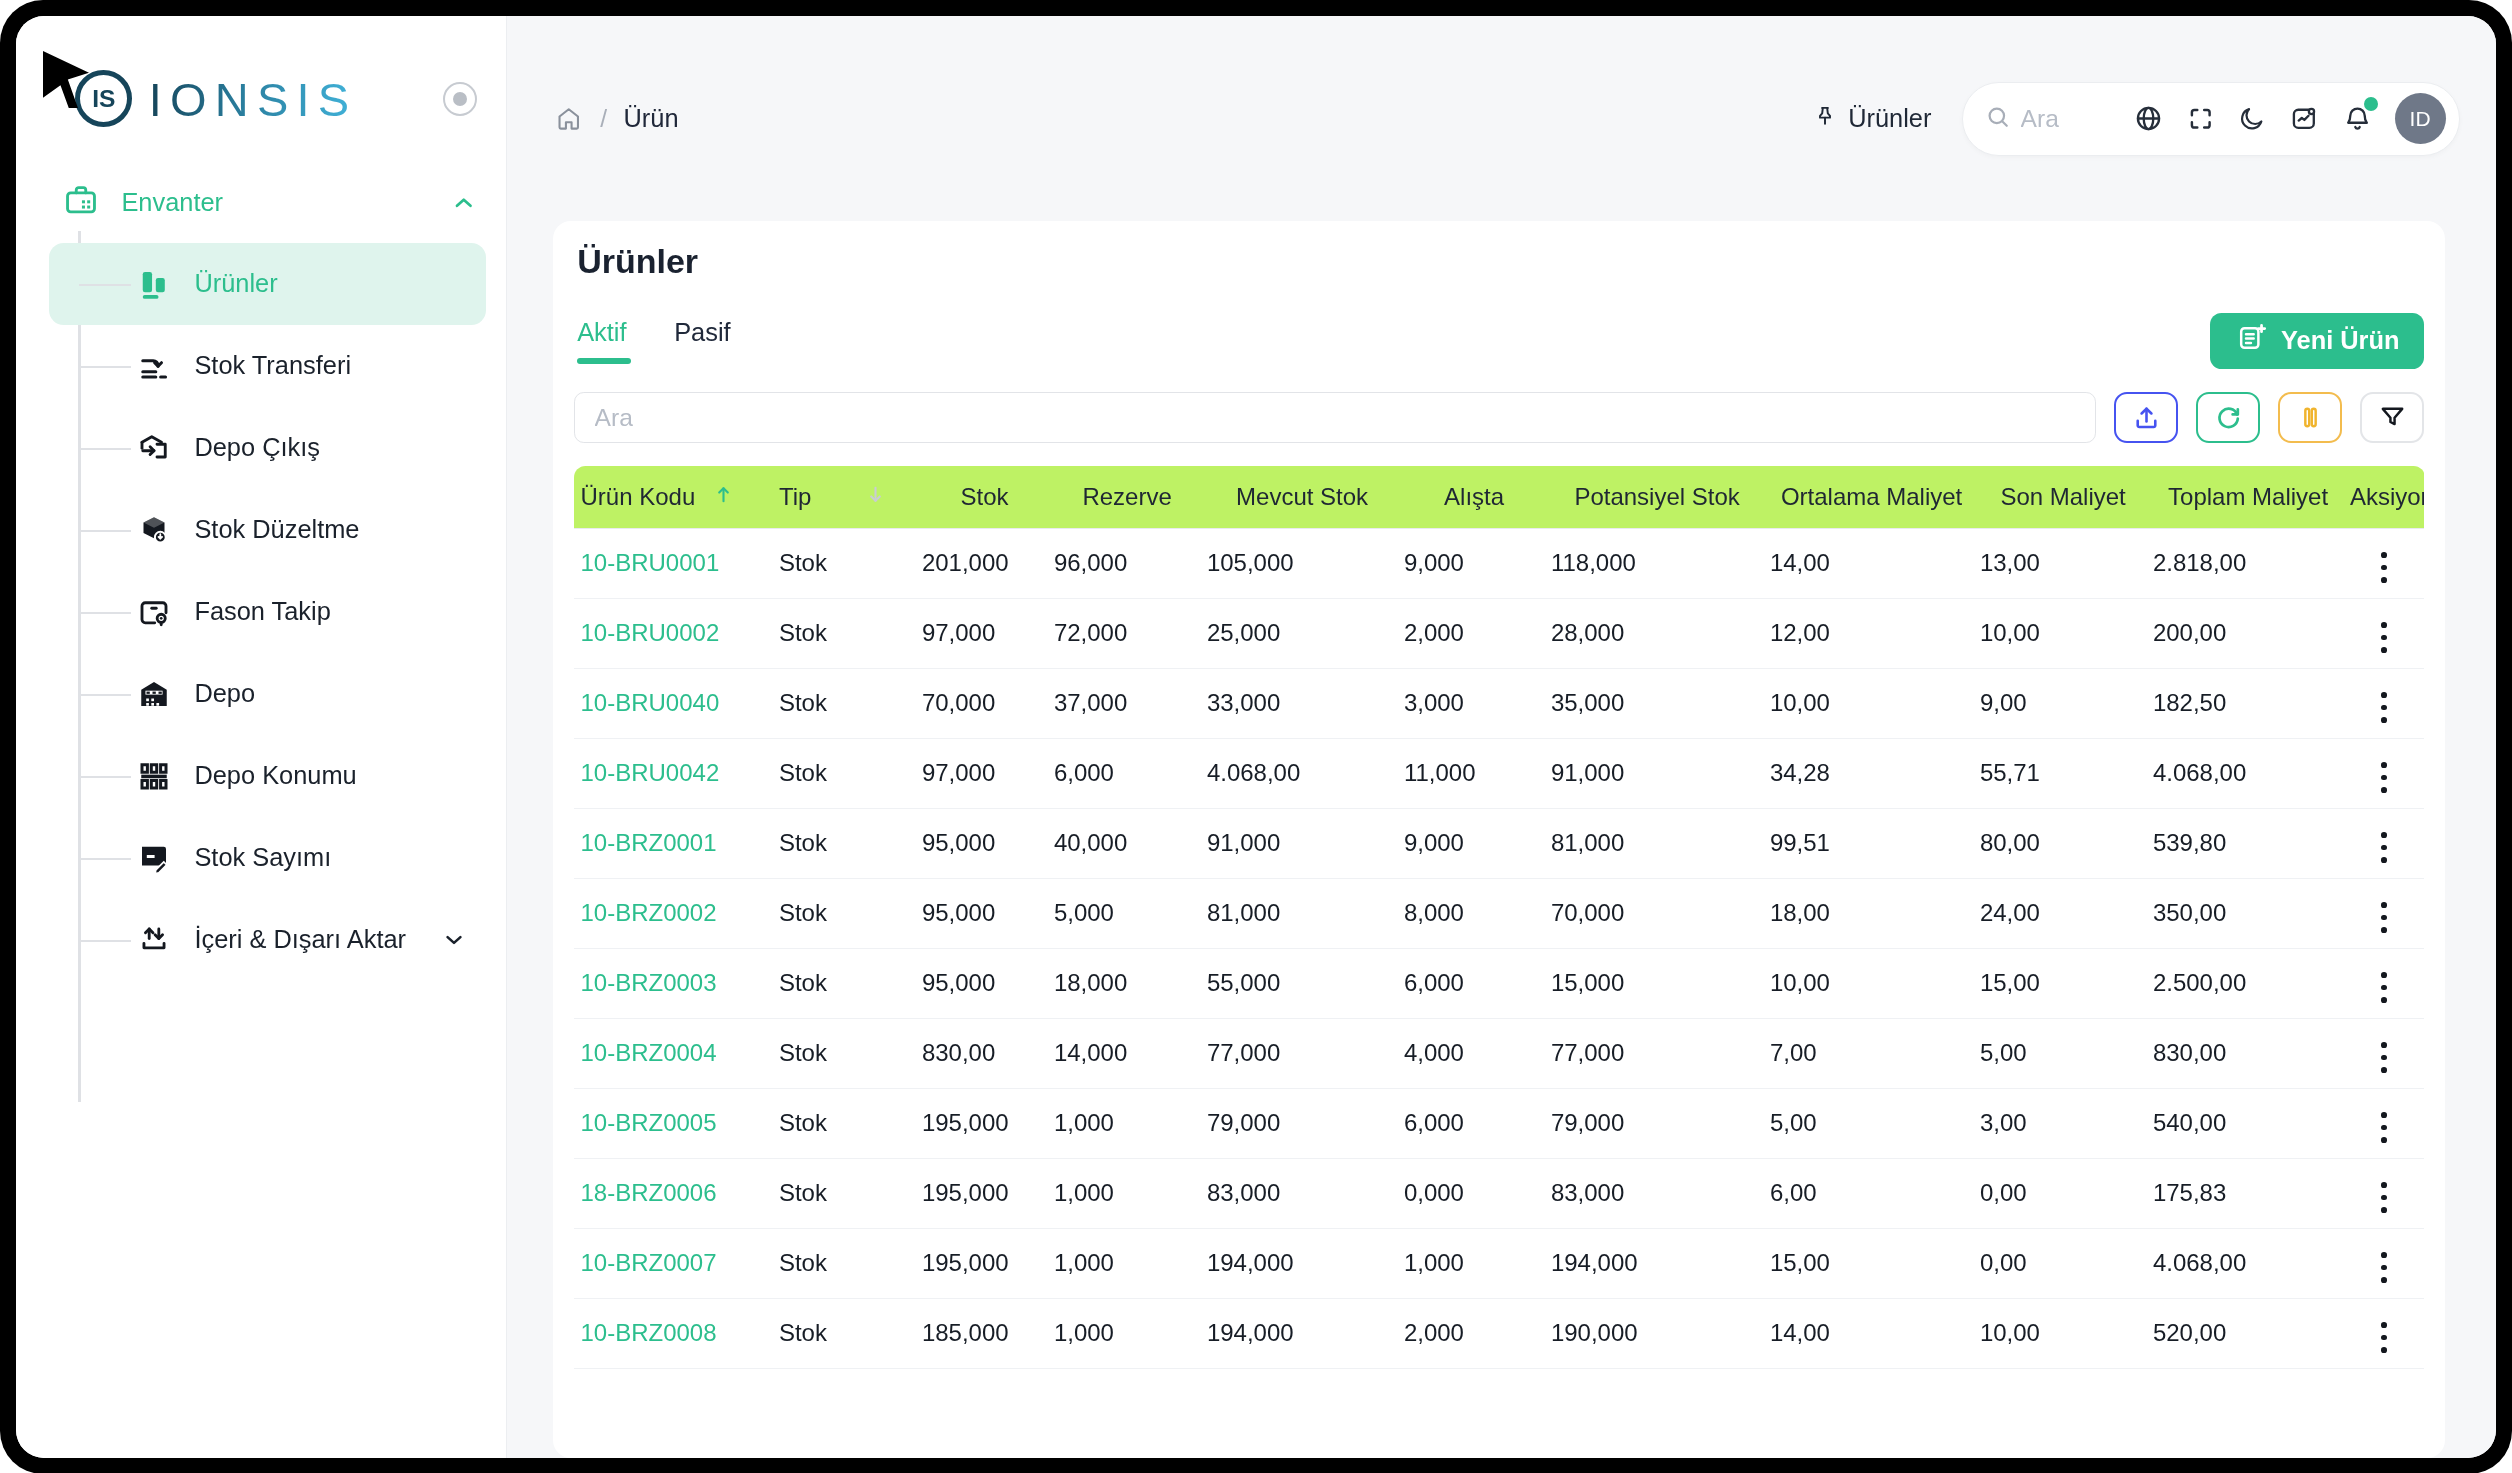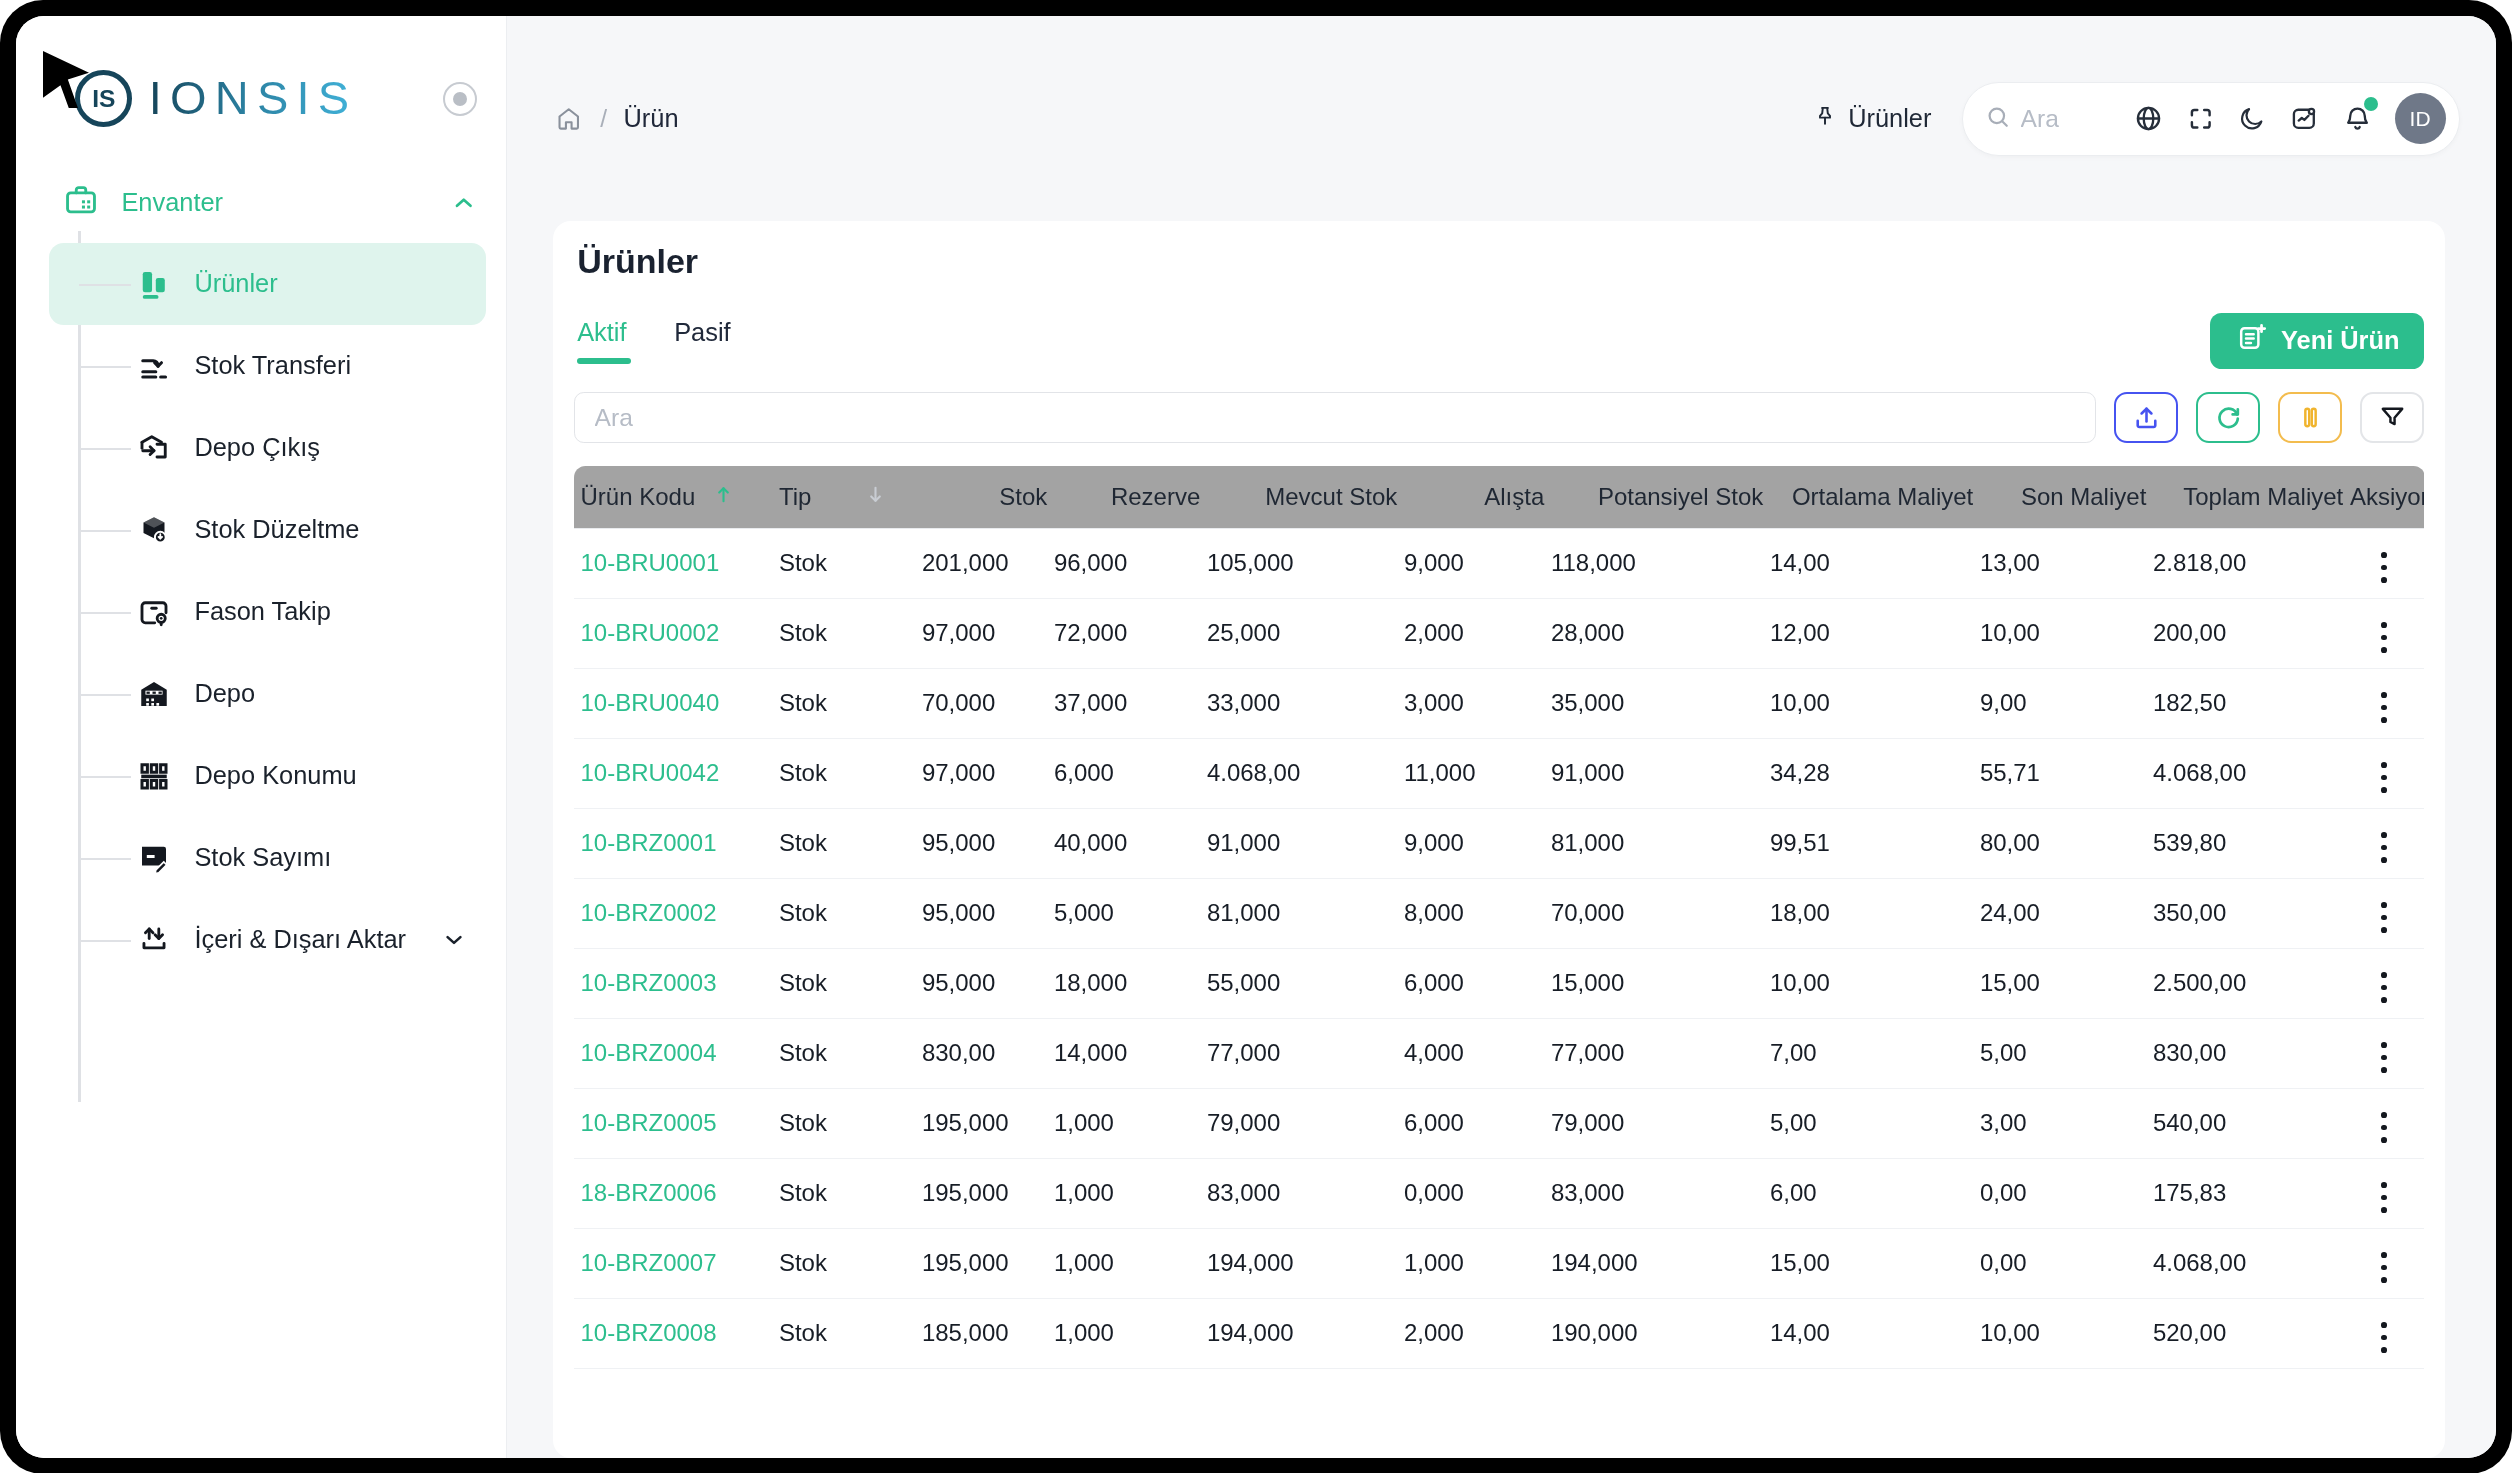--- a/index.html
+++ b/index.html
@@ -4,21 +4,21 @@
 <style>
   * { margin:0; padding:0; box-sizing:border-box; }
   html,body { width:2512px; height:1474px; background:#ffffff; font-family:"Liberation Sans","DejaVu Sans",sans-serif; }
   .frame { position:relative; width:2512px; height:1474px; background:#000; border-radius:43px; padding:16.4px; overflow:hidden; }
   .screen { position:relative; width:100%; height:100%; background:#F6F7F9; border-radius:28px; overflow:hidden; display:flex; }
   .cursor { position:absolute; left:43px; top:51px; width:46px; height:57px; background:#000; clip-path:polygon(0 0,100% 38%,54% 50%,76% 100%,56% 100%,38% 60%,0 82%); z-index:60; }
 
   
   .sidebar { width:491px; min-width:491px; background:#ffffff; border-right:1.6px solid #ECEEF1; position:relative; z-index:2; }
   .logo-row { display:flex; align-items:center; padding:54px 29.5px 0 59px; }
-  .logo { display:flex; align-items:flex-start; gap:16.4px; }
+  .logo { display:flex; align-items:flex-end; gap:16.4px; }
   .logo-badge { width:57px; height:57px; border:5.7px solid #16455A; border-radius:50%; display:flex; align-items:center; justify-content:center; font-size:24.6px; font-weight:800; color:#16455A; letter-spacing:0; }
   .logo-text { font-size:47px; font-weight:500; letter-spacing:8.2px; background:linear-gradient(90deg,#16455A 0%,#2A7E9E 45%,#41B3DA 100%); -webkit-background-clip:text; background-clip:text; color:transparent; }
   .sidebar-toggle { margin-left:auto; width:34px; height:34px; border-radius:50%; border:2.5px solid #C7CBD1; background:#fff; display:flex; align-items:center; justify-content:center; cursor:pointer; }
   .sidebar-toggle .dot { width:14px; height:14px; border-radius:50%; background:#B9BEC5; }
 
   .menu { margin-top:47px; }
   .menu-section { display:flex; align-items:center; gap:21px; padding:0 28px 0 46px; height:57px; color:#2CBE8D; font-size:25.4px; cursor:pointer; }
   .menu-section .chev { margin-left:auto; display:flex; }
   .tree { position:relative; padding:11.5px 20.5px 0 33px; }
   .tree::before { content:''; position:absolute; left:62px; top:0px; height:871px; width:2.5px; background:#DFE1E5; }
@@ -59,21 +59,21 @@
   .search-input::placeholder { color:#B6BCC6; }
   .tool-btn { width:64px; height:51px; border-radius:13px; background:#fff; display:flex; align-items:center; justify-content:center; cursor:pointer; }
   .tool-btn.blue { border:2.5px solid #4653F0; color:#4653F0; }
   .tool-btn.green { border:2.5px solid #2CBE8D; color:#2CBE8D; }
   .tool-btn.amber { border:2.5px solid #F3BC4E; color:#F0B42E; }
   .tool-btn.plain { border:2.5px solid #E3E5E8; color:#14181F; }
 
   
   .table-wrap { margin-top:23px; overflow:hidden; }
   table { border-collapse:collapse; table-layout:fixed; width:1851px; }
-  thead th { background:#a3a3a3; height:62px; text-align:right; font-size:24px; font-weight:500; color:#1F2733; padding:0 6.6px 0 0; border-bottom:1.6px solid #E9EBEE; }
+  thead th { background:#bef264; height:62px; text-align:center; font-size:24px; font-weight:500; color:#1F2733; padding:0 6.6px 0 0; border-bottom:1.6px solid #E9EBEE; }
   thead th:first-child { border-radius:11.5px 0 0 0; padding-left:6.6px; }
   thead th:last-child { border-radius:0 11.5px 0 0; }
   .th-flex { display:flex; align-items:center; gap:16.4px; }
   .th-flex.spread { justify-content:space-between; padding-right:28px; }
   tbody td { height:70px; font-size:24px; color:#171D26; border-bottom:1.6px solid #EFF1F4; padding:0 6.6px 0 0; }
   tbody td:first-child { padding-left:6.6px; }
   td.code a { color:#2CBE8D; text-decoration:none; cursor:pointer; }
   td.aksiyon { text-align:center; }
   .kebab { background:none; border:none; display:inline-flex; flex-direction:column; gap:6.6px; padding:8.2px 13px; cursor:pointer; }
   .kebab i { width:5.7px; height:5.7px; border-radius:50%; background:#14181F; }

